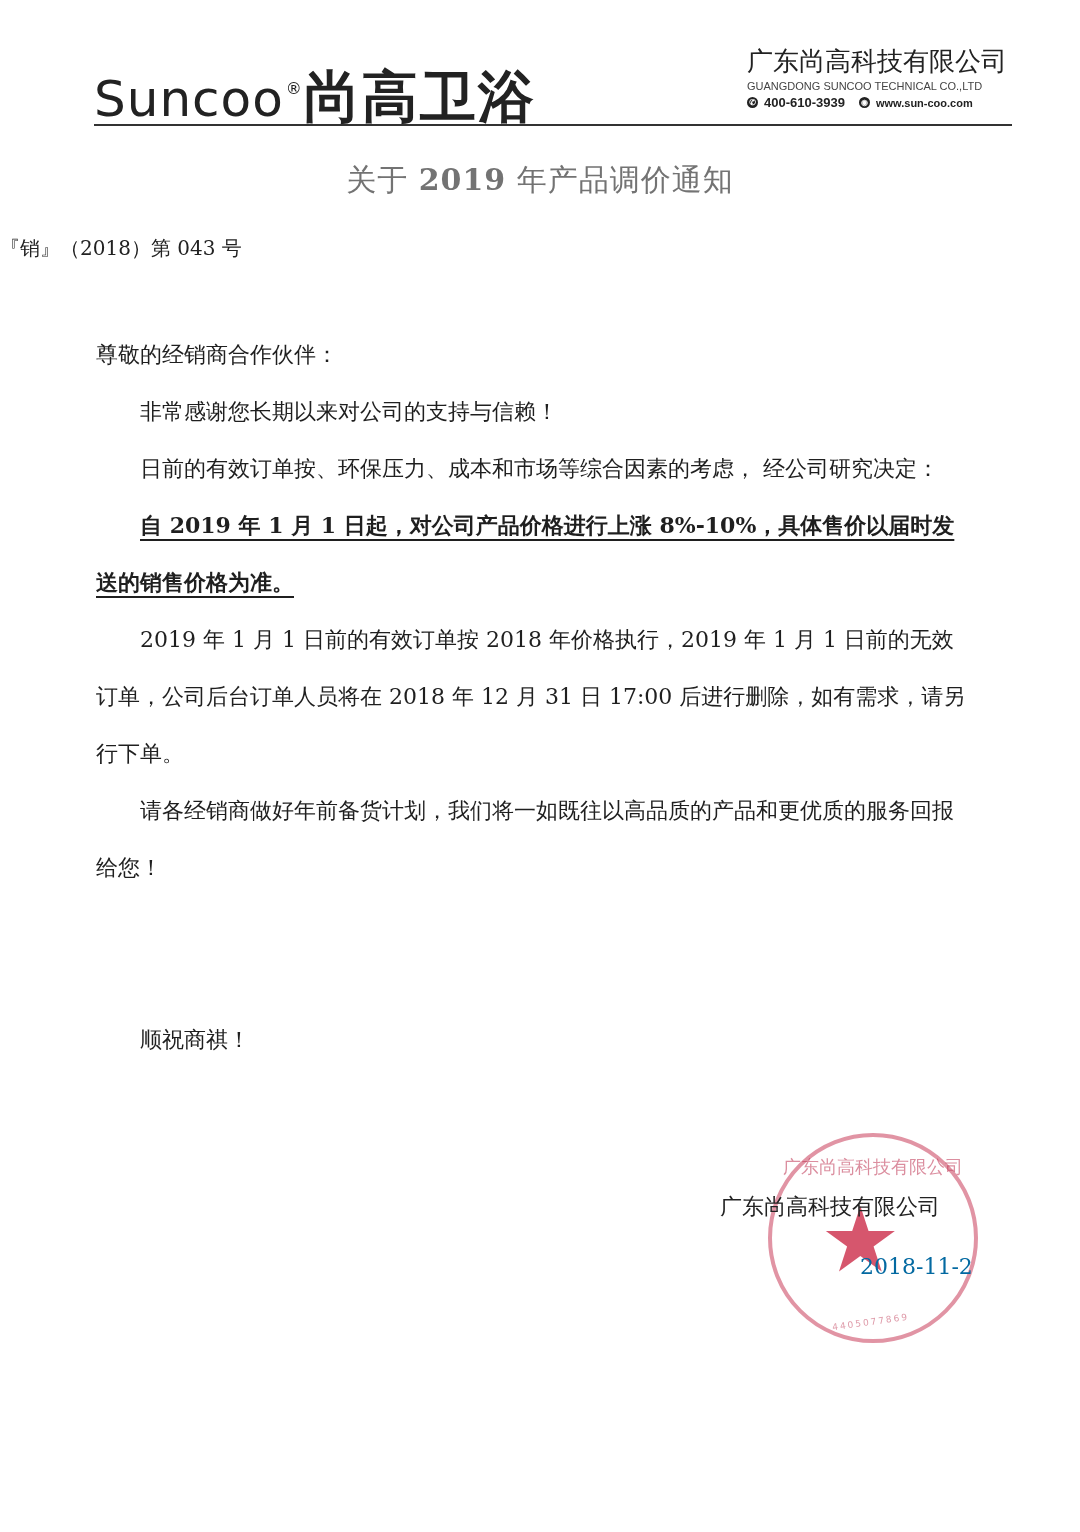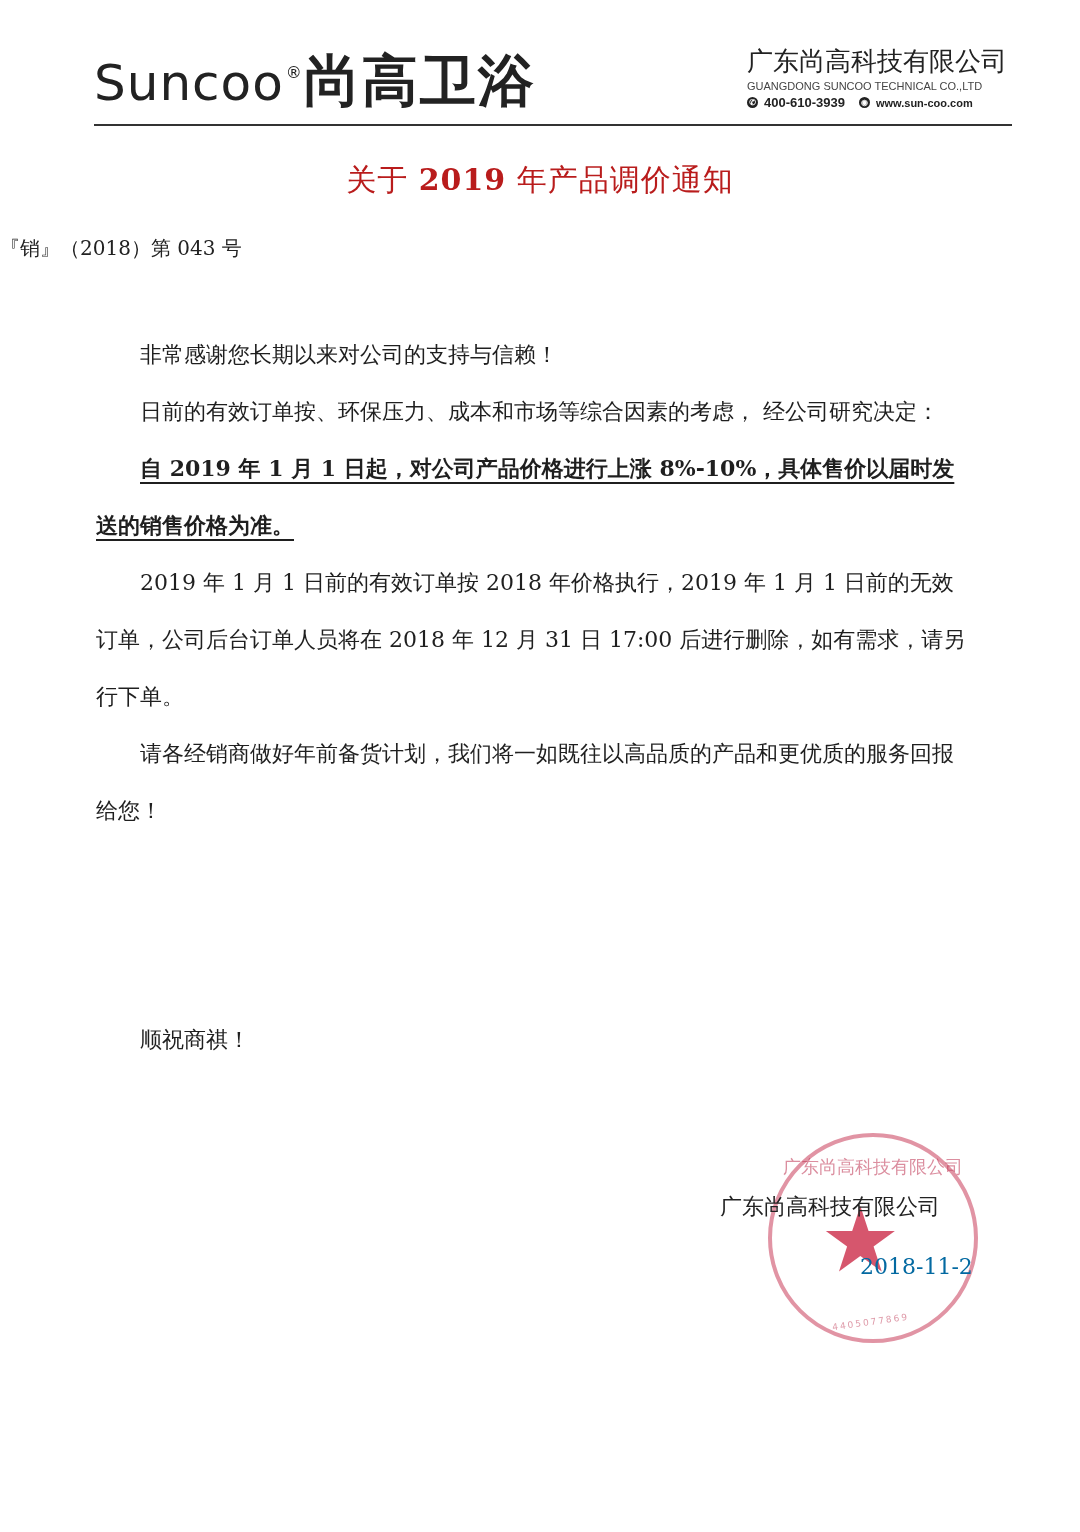--- a/index.html
+++ b/index.html
@@ -1,37 +1,37 @@
 <!DOCTYPE html>
 <html><head>
 <meta charset="utf-8">
 <style>
   html, body { margin: 0; padding: 0; background: #fff; }
   body { width: 1080px; height: 1532px; position: relative; overflow: hidden;
          font-family: "DejaVu Serif", "Liberation Serif", serif; color: #1a1a1a; }
   .letterhead { position: absolute; left: 94px; top: 40px; width: 918px; height: 86px; }
-  .logo { position: absolute; left: 0; top: 4px; display: flex; align-items: baseline; text-align: right; }
+  .logo { position: absolute; left: 0; top: 20px; display: flex; align-items: baseline; text-align: right; }
   .logo-latin { font-family: "DejaVu Sans", sans-serif; font-size: 50px; font-weight: 400;
                 letter-spacing: 1px; color: #222; }
   .logo-reg { font-family: "DejaVu Sans", sans-serif; font-size: 16px; vertical-align: super;
               position: relative; top: -22px; margin: 0 2px; color: #222; }
   .logo-cn { font-family: "DejaVu Sans", sans-serif; font-size: 56px; font-weight: 700; color: #222;
              letter-spacing: 2px; }
   .company-block { position: absolute; right: 0; top: 4px; text-align: left; width: 265px; }
   .company-cn { font-family: "DejaVu Sans", sans-serif; font-size: 26px; color: #222; letter-spacing: 0px; white-space: nowrap; }
   .company-en { font-family: "Liberation Sans", sans-serif; font-size: 11px; color: #444; margin-top: 1px; white-space: nowrap; }
   .contact { font-family: "Liberation Sans", sans-serif; font-size: 13px; font-weight: 700; color: #222;
              margin-top: 3px; display: flex; align-items: center; gap: 6px; white-space: nowrap; }
   .contact .icon { display: inline-block; width: 11px; height: 11px; border-radius: 50%; background: #222; color: #fff;
                    font-size: 8px; line-height: 11px; text-align: center; }
   .contact .web { font-size: 11px; margin-left: 8px; }
   .rule { position: absolute; left: 94px; top: 124px; width: 918px; height: 2px; background: #333; }
 
   .title { position: absolute; top: 160px; left: 0; width: 1080px; text-align: center;
-           font-size: 30px; font-weight: 400; color: #b91c1c; letter-spacing: 1px; }
+           font-size: 30px; font-weight: 400; color: #737373; letter-spacing: 1px; }
   .title b { font-weight: 700; }
   .docno { position: absolute; top: 235px; left: 0; width: 1080px; text-align: left; font-size: 20px; color: #222; }
 
   .body-text { position: absolute; left: 96px; width: 876px; font-size: 22px; line-height: 57px; color: #1f1f1f; }
   .p { margin: 0; text-indent: 2em; }
   .p.noindent { text-indent: 0; }
   .bold-u { font-weight: 700; text-decoration: underline; text-decoration-thickness: 2px; text-underline-offset: 6px; }
 
   .signature { position: absolute; left: 720px; top: 1192px; font-size: 22px; color: #222; }
   .sig-date { position: absolute; left: 860px; top: 1254px; font-size: 22px; color: #0369a1; }
@@ -64,20 +64,21 @@
       <span class="web" style="margin-left:0">www.sun-coo.com</span>
     </div>
   </div>
 </div>
 <div class="rule"></div>
 
 <div class="title"><span>关于 </span><b>2019</b><span> 年产品调价通知</span></div>
 <div class="docno">『销』（2018）第 043 号</div>
 
 <div class="body-text" style="top:326px;">
+  <p class="p noindent">尊敬的经销商合作伙伴：</p>
   <p class="p">非常感谢您长期以来对公司的支持与信赖！</p>
   <p class="p">日前的有效订单按、环保压力、成本和市场等综合因素的考虑， 经公司研究决定：</p>
   <p class="p"><span class="bold-u">自 2019 年 1 月 1 日起，对公司产品价格进行上涨 8%-10%，具体售价以届时发送的销售价格为准。</span></p>
   <p class="p">2019 年 1 月 1 日前的有效订单按 2018 年价格执行，2019 年 1 月 1 日前的无效订单，公司后台订单人员将在 2018 年 12 月 31 日 17:00 后进行删除，如有需求，请另行下单。</p>
   <p class="p">请各经销商做好年前备货计划，我们将一如既往以高品质的产品和更优质的服务回报给您！</p>
 </div>
 
 <div class="body-text" style="top:1011px;">
   <p class="p">顺祝商祺！</p>
 </div>

